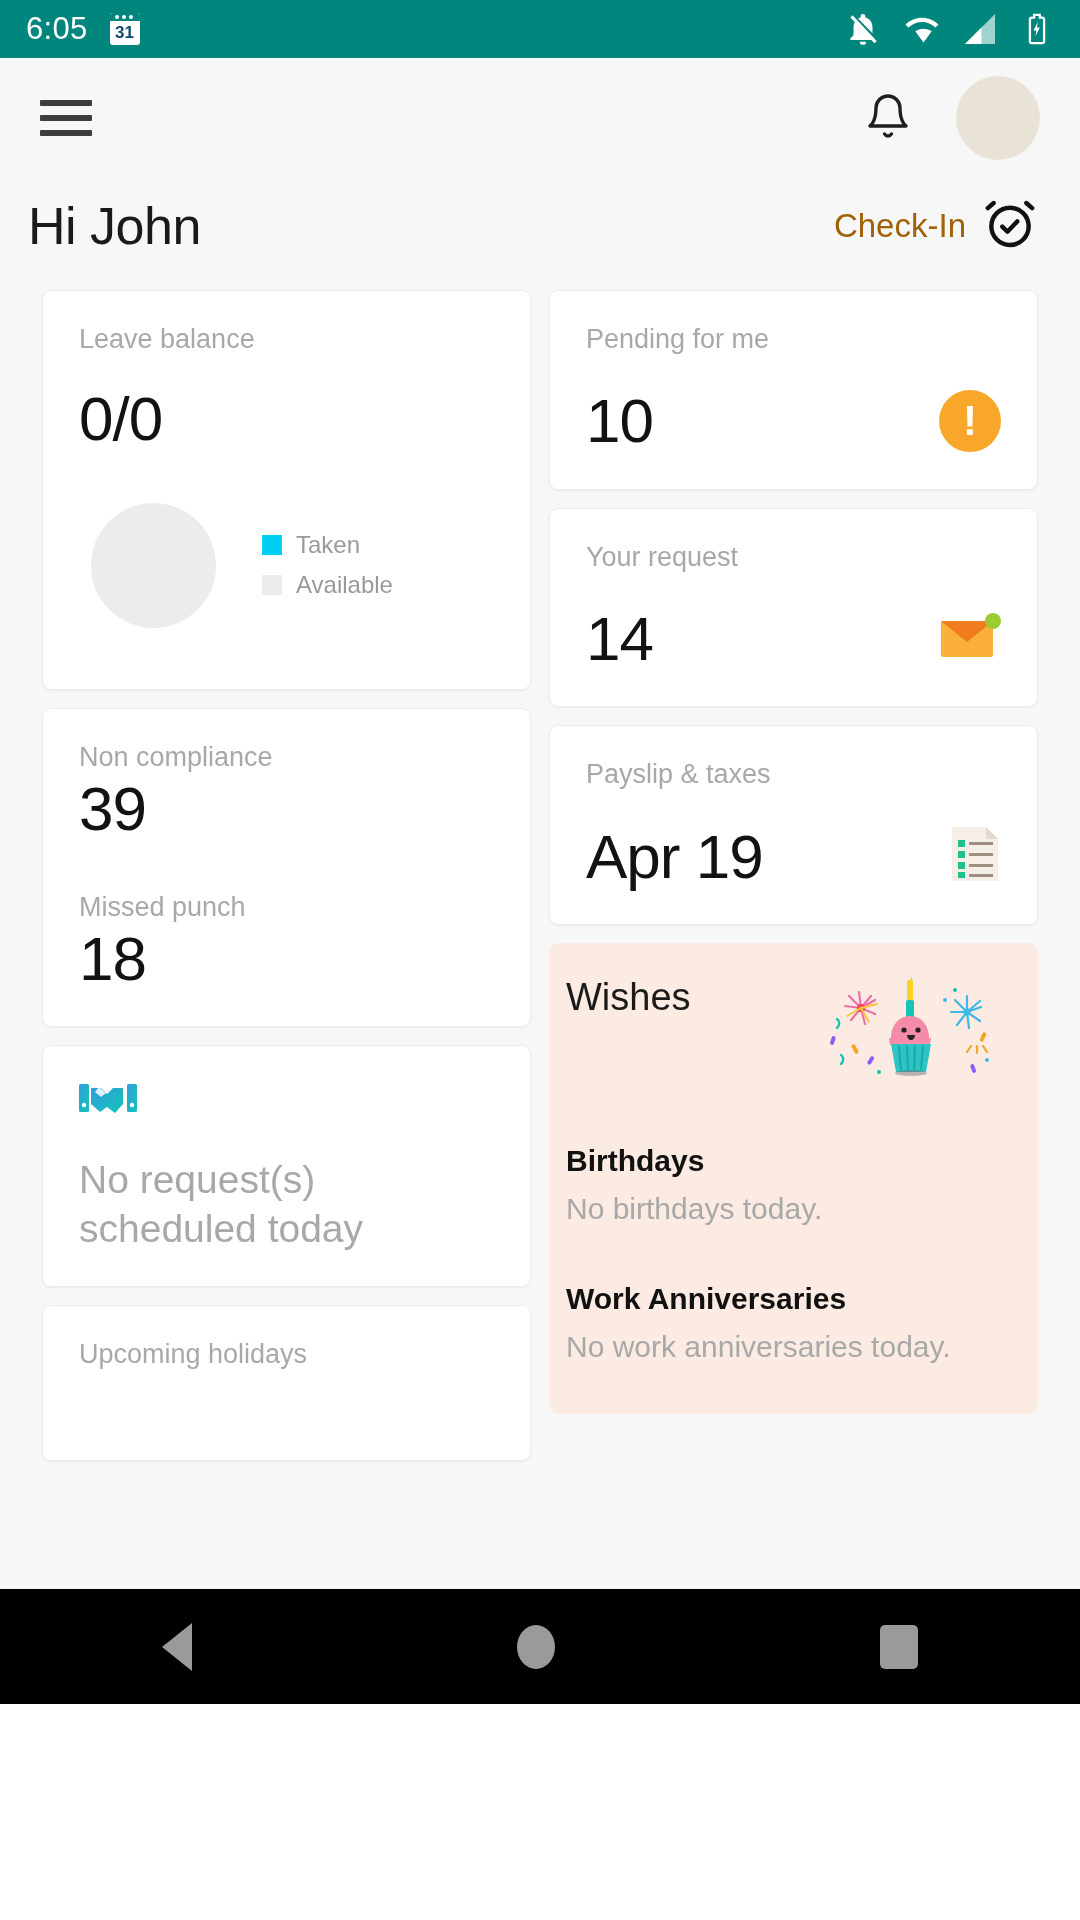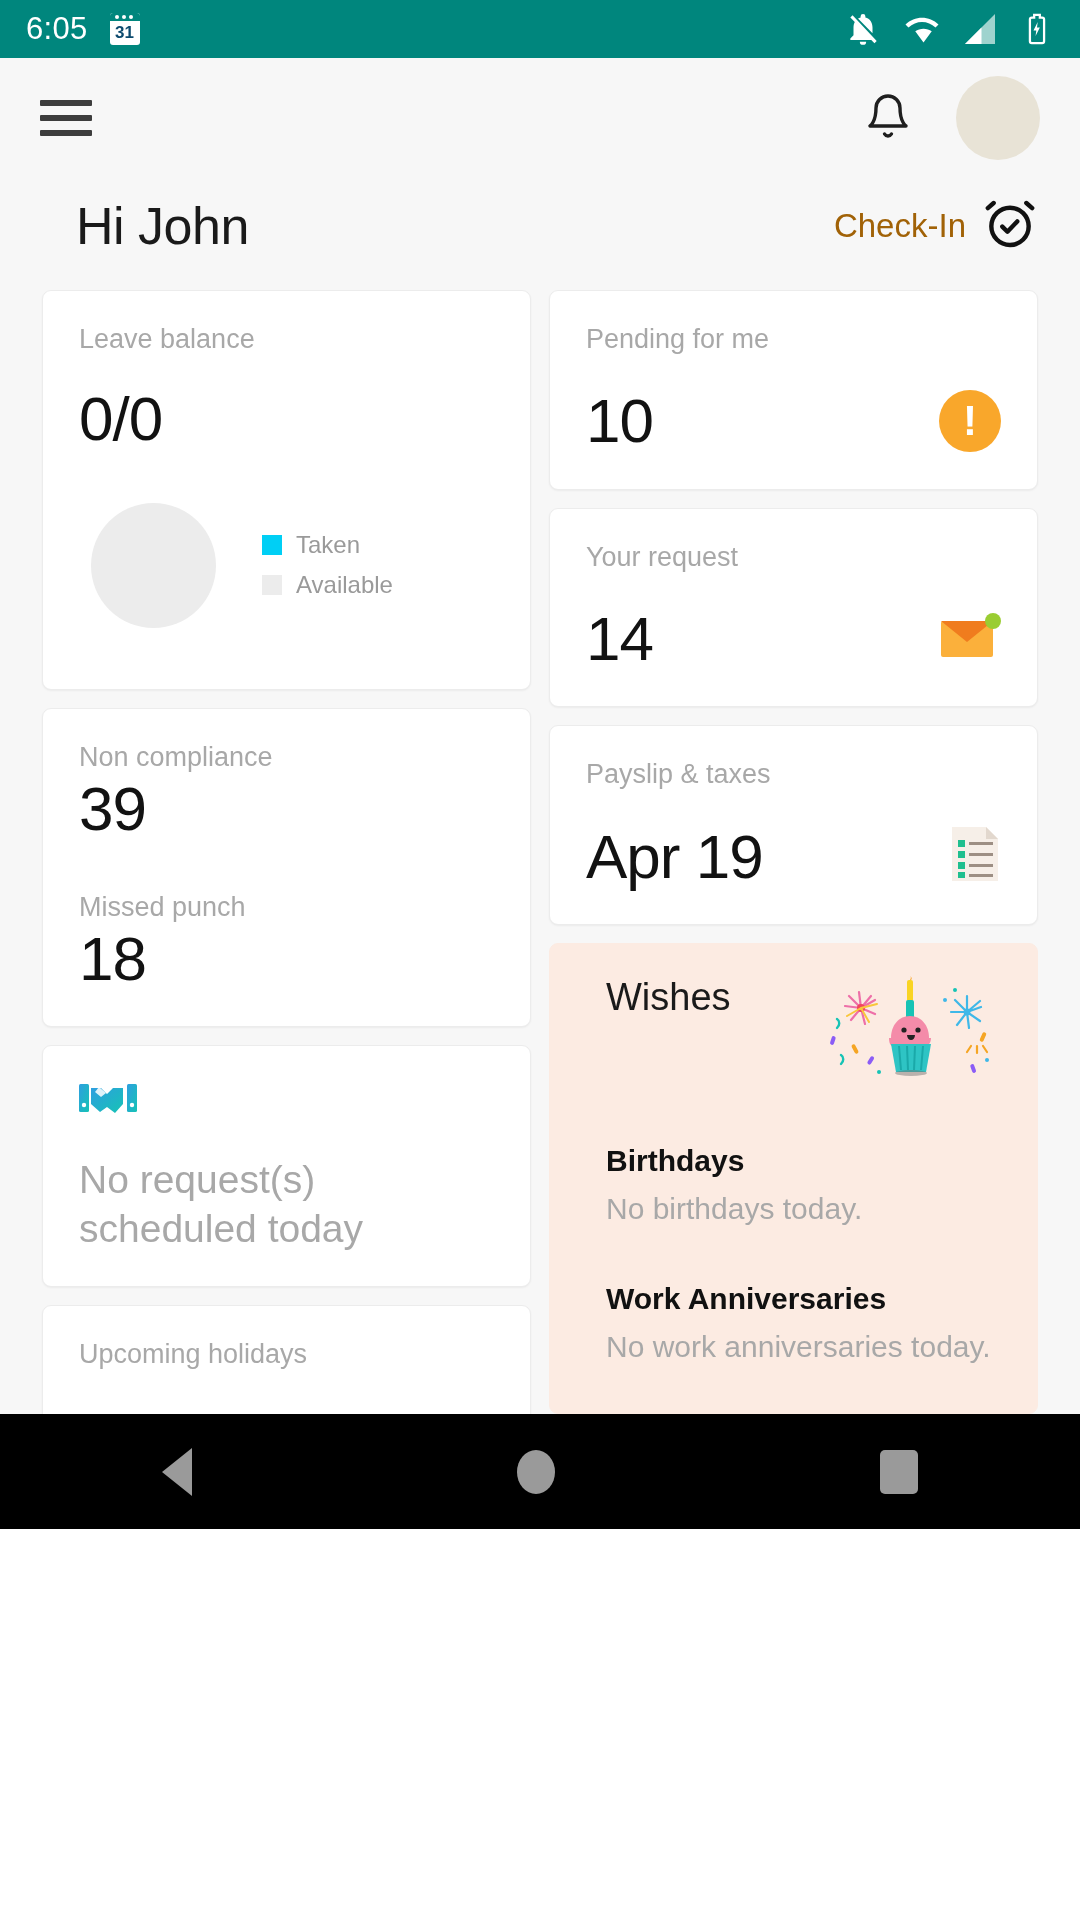--- a/index.html
+++ b/index.html
@@ -2,21 +2,21 @@
 <html><head>
 <meta charset="utf-8">
 <style>
   * { box-sizing: border-box; margin: 0; padding: 0; }
   html, body {
     width: 1080px; height: 1920px;
     background: #ffffff;
     font-family: "Liberation Sans", sans-serif;
     overflow: hidden;
   }
-  .phone { position: relative; width: 1080px; height: 1529px; background: #f7f7f7; }
+  .phone { position: relative; width: 1080px; height: 1704px; background: #f7f7f7; }
 
   
   .statusbar {
     height: 58px; background: #00867D; color: #ffffff;
     display: flex; align-items: center; padding: 0 26px;
   }
   .sb-time { font-size: 31px; font-weight: 400; letter-spacing: .3px; }
   .sb-cal {
     margin-left: 22px; width: 30px; height: 32px; background: #ffffff;
     border-radius: 3px; position: relative;
@@ -46,21 +46,21 @@
   .hamburger span { display: block; height: 6px; background: #3d3d3d; border-radius: 1px; }
   .ab-spacer { flex: 1; }
   .bell { margin-right: 44px; cursor: pointer; }
   .avatar {
     width: 84px; height: 84px; border-radius: 50%;
     background: #e8e3d6; flex-shrink: 0;
   }
 
   
   .greeting {
-    display: flex; align-items: flex-end; padding: 18px 42px 34px 28px; margin-left: 48px;
+    display: flex; align-items: flex-end; padding: 18px 42px 34px 28px;
   }
   .greeting-title { font-size: 52px; color: #1a1a1a; font-weight: 400; letter-spacing: -.5px; }
   .g-spacer { flex: 1; }
   .checkin { display: flex; align-items: center; gap: 16px; cursor: pointer; }
   .checkin-label { font-size: 33px; color: #a16207; font-weight: 400; }
 
   
   .grid {
     display: flex; gap: 18px; padding: 0 42px;
     height: 1460px; overflow: hidden; align-items: flex-start;
@@ -114,21 +114,21 @@
   .icon-badge {
     width: 62px; height: 62px; border-radius: 50%;
     background: #F9A72B; color: #ffffff;
     display: flex; align-items: center; justify-content: center;
     font-size: 42px; font-weight: 700; flex-shrink: 0;
   }
 
   
   .wishes-card {
     background: #FCEBE2; border: 1px solid #FCEBE2; border-radius: 9px;
-    padding: 32px 36px 48px 56px;
+    padding: 32px 36px 48px 16px;
   }
   .wishes-head { display: flex; align-items: flex-start; }
   .wishes-title { font-size: 38px; color: #1a1a1a; font-weight: 400; }
   .wishes-spacer { flex: 1; }
   .wishes-section-title {
     font-size: 30px; font-weight: 700; color: #111111; margin-top: 54px;
   }
   .wishes-section-body {
     font-size: 30px; color: #a8a8a8; margin-top: 12px; line-height: 1.25;
   }

